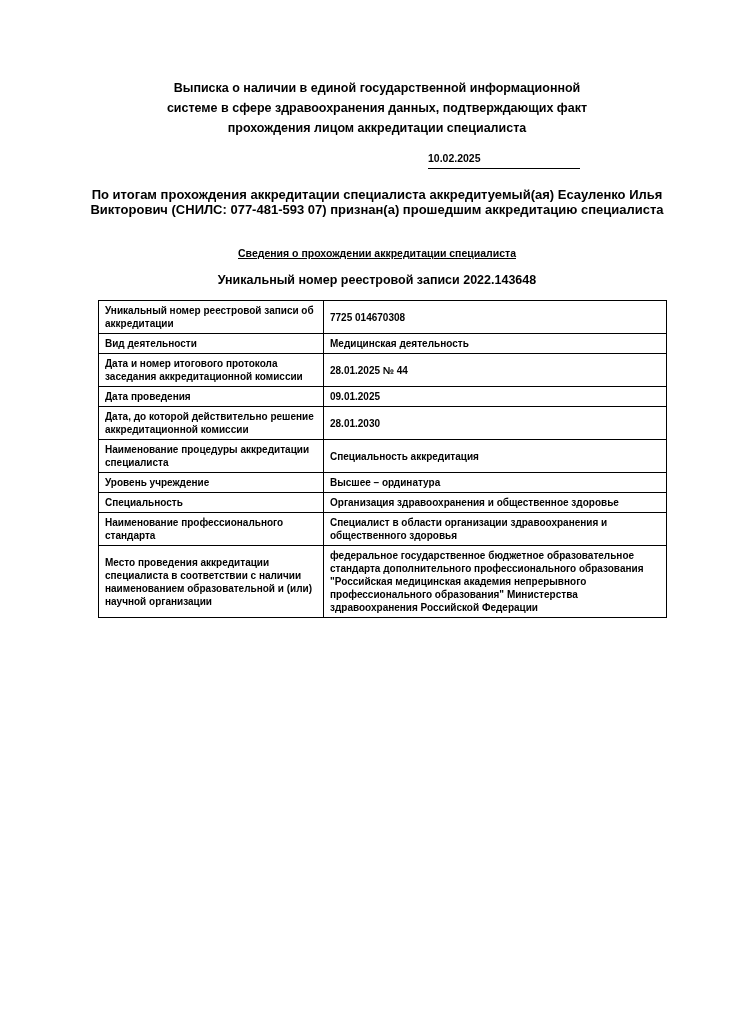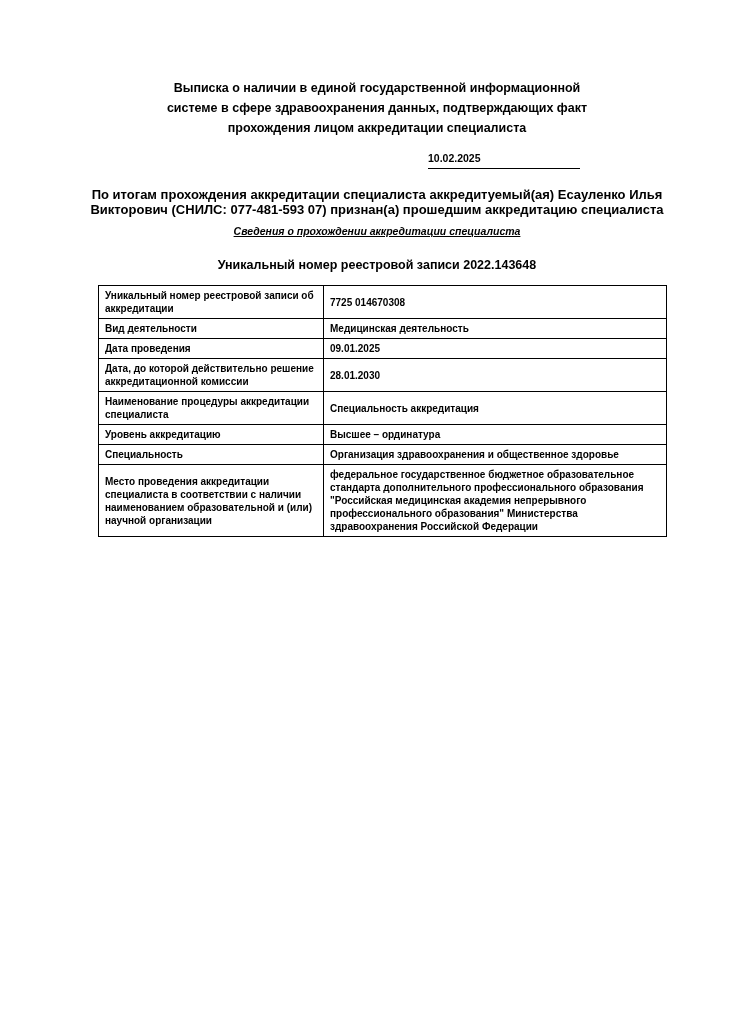--- a/index.html
+++ b/index.html
@@ -44,28 +44,27 @@
     padding-top: 3px;
   }
   .summary {
     font-size: 13px;
     line-height: 15px;
     text-align: center;
     width: 600px;
     margin: 18px auto 0;
   }
   .section-heading {
-    margin-top: 8px;
+    margin-top: 30px;
     text-align: center;
     font-size: 10.5px;
     text-decoration: underline;
-    font-style: italic;
   }
   .registry-heading {
-    margin-top: 21px;
+    margin-top: 14px;
     text-align: center;
     font-size: 12.5px;
   }
   table.details {
     border-collapse: collapse;
     table-layout: fixed;
     width: 566px;
     margin: 13px 17px 0 90px;
   }
   table.details td {
@@ -100,38 +99,46 @@
     <tbody>
       <tr>
         <td class="label-cell">Уникальный номер реестровой записи об аккредитации</td>
         <td class="value-cell">7725 014670308</td>
       </tr>
       <tr>
         <td class="label-cell">Вид деятельности</td>
         <td class="value-cell">Медицинская деятельность</td>
       </tr>
       <tr>
+        <td class="label-cell">Дата и номер итогового протокола заседания аккредитационной комиссии</td>
+        <td class="value-cell">28.01.2025 № 44</td>
+      </tr>
+      <tr>
         <td class="label-cell">Дата проведения</td>
         <td class="value-cell">09.01.2025</td>
       </tr>
       <tr>
         <td class="label-cell">Дата, до которой действительно решение аккредитационной комиссии</td>
         <td class="value-cell">28.01.2030</td>
       </tr>
       <tr>
         <td class="label-cell">Наименование процедуры аккредитации специалиста</td>
         <td class="value-cell">Специальность аккредитация</td>
       </tr>
       <tr>
-        <td class="label-cell">Уровень аккредитацию</td>
+        <td class="label-cell">Уровень учреждение</td>
         <td class="value-cell">Высшее – ординатура</td>
       </tr>
       <tr>
         <td class="label-cell">Специальность</td>
         <td class="value-cell">Организация здравоохранения и общественное здоровье</td>
+      </tr>
+      <tr>
+        <td class="label-cell">Наименование профессионального стандарта</td>
+        <td class="value-cell">Специалист в области организации здравоохранения и общественного здоровья</td>
       </tr>
       <tr>
         <td class="label-cell">Место проведения аккредитации специалиста в соответствии с наличии наименованием образовательной и (или) научной организации</td>
         <td class="value-cell">федеральное государственное бюджетное образовательное стандарта дополнительного профессионального образования "Российская медицинская академия непрерывного профессионального образования" Министерства здравоохранения Российской Федерации</td>
       </tr>
     </tbody>
   </table>
 
 </div>
 

